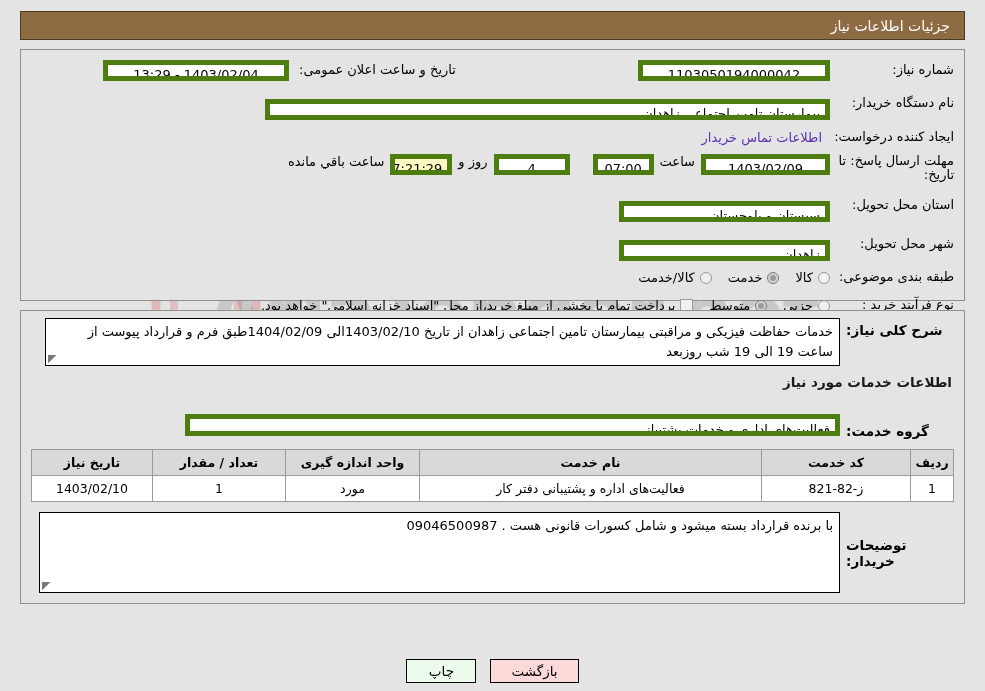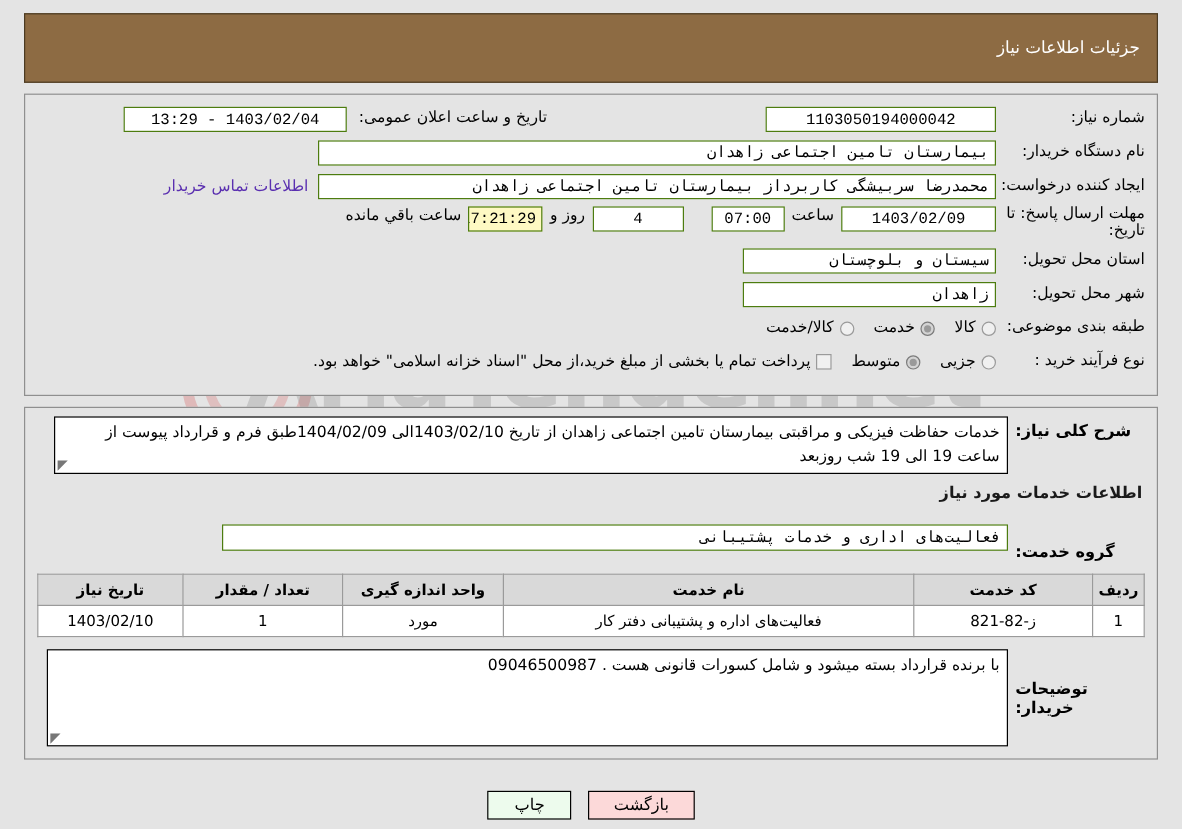--- a/index.html
+++ b/index.html
@@ -50,21 +50,21 @@
   
   .page {
     position: relative;
     z-index: 10;
     padding: 0;
   }
 
   
   .titlebar {
     margin: 11px 20px 0 20px;
-    height: 58px;
+    height: 29px;
     background: #8d6b43;
     border: 1px solid #4a3a22;
     color: #ffffff;
     display: flex;
     align-items: center;
     justify-content: flex-start;
     padding: 0 14px;
     box-sizing: border-box;
     font-size: 14px;
   }
@@ -92,32 +92,31 @@
     white-space: nowrap;
     padding-left: 6px;
     font-size: 13px;
     line-height: 1.25;
   }
   .lbl-w { width: 118px; text-align: right; }
   .lbl-two { line-height: 1.1; }
 
   .fld {
     background: #ffffff;
-    border: 1px solid #4d7c0f;
+    border: 5px solid #4d7c0f;
     height: 21px;
     line-height: 20px;
     box-sizing: border-box;
     padding: 0 5px;
     font-size: 13px;
     overflow: hidden;
     white-space: nowrap;
     text-align: center;
-    font-family: Liberation Mono, monospace;
-  }
-  .fld.right { text-align: right; }
+  }
+  .fld.right { text-align: right; margin-top: 12px; }
   .fld.cream { background: #fef9c3; }
 
   .inline-lbl {
     padding: 0 6px;
     white-space: nowrap;
     font-size: 13px;
   }
   .link {
     color: #5a2fb0;
     white-space: nowrap;
@@ -268,21 +267,20 @@
       <div style="width:72px"></div>
     </div>
 
     <div class="row">
       <div class="lbl lbl-w">نام دستگاه خریدار:</div>
       <div class="fld right" style="width:565px">بیمارستان تامین اجتماعی زاهدان</div>
     </div>
 
     <div class="row">
       <div class="lbl lbl-w">ایجاد کننده درخواست:</div>
-      <div class="fld right" style="width:565px">محمدرضا سربیشگی کاربرداز بیمارستان تامین اجتماعی زاهدان</div>
       <div class="link" style="margin-right:8px">اطلاعات تماس خریدار</div>
     </div>
 
     <div class="row" style="align-items:flex-start">
       <div class="lbl lbl-w lbl-two">
         <div>مهلت ارسال پاسخ: تا</div>
         <div>تاریخ:</div>
       </div>
       <div class="fld" style="width:129px">1403/02/09</div>
       <div class="inline-lbl">ساعت</div>

